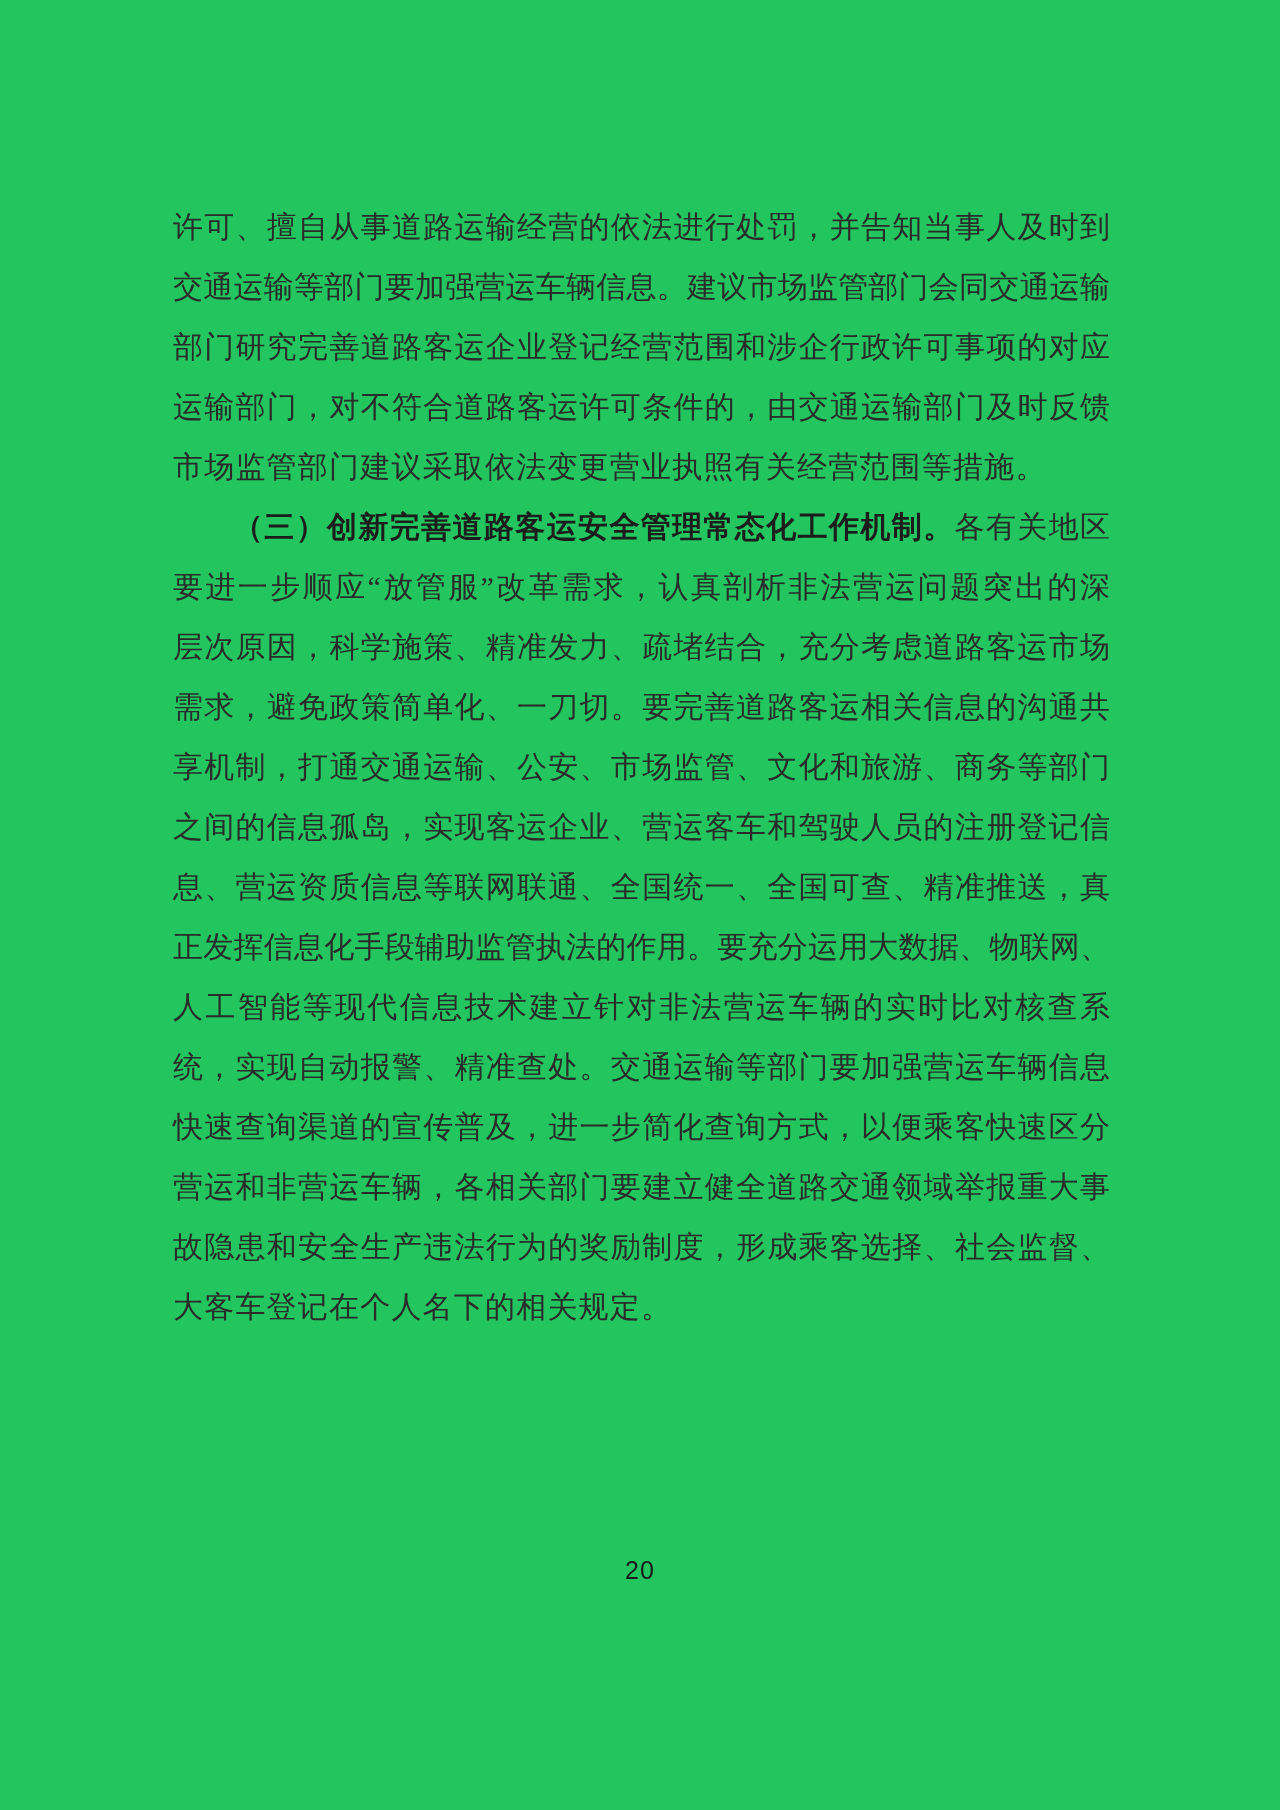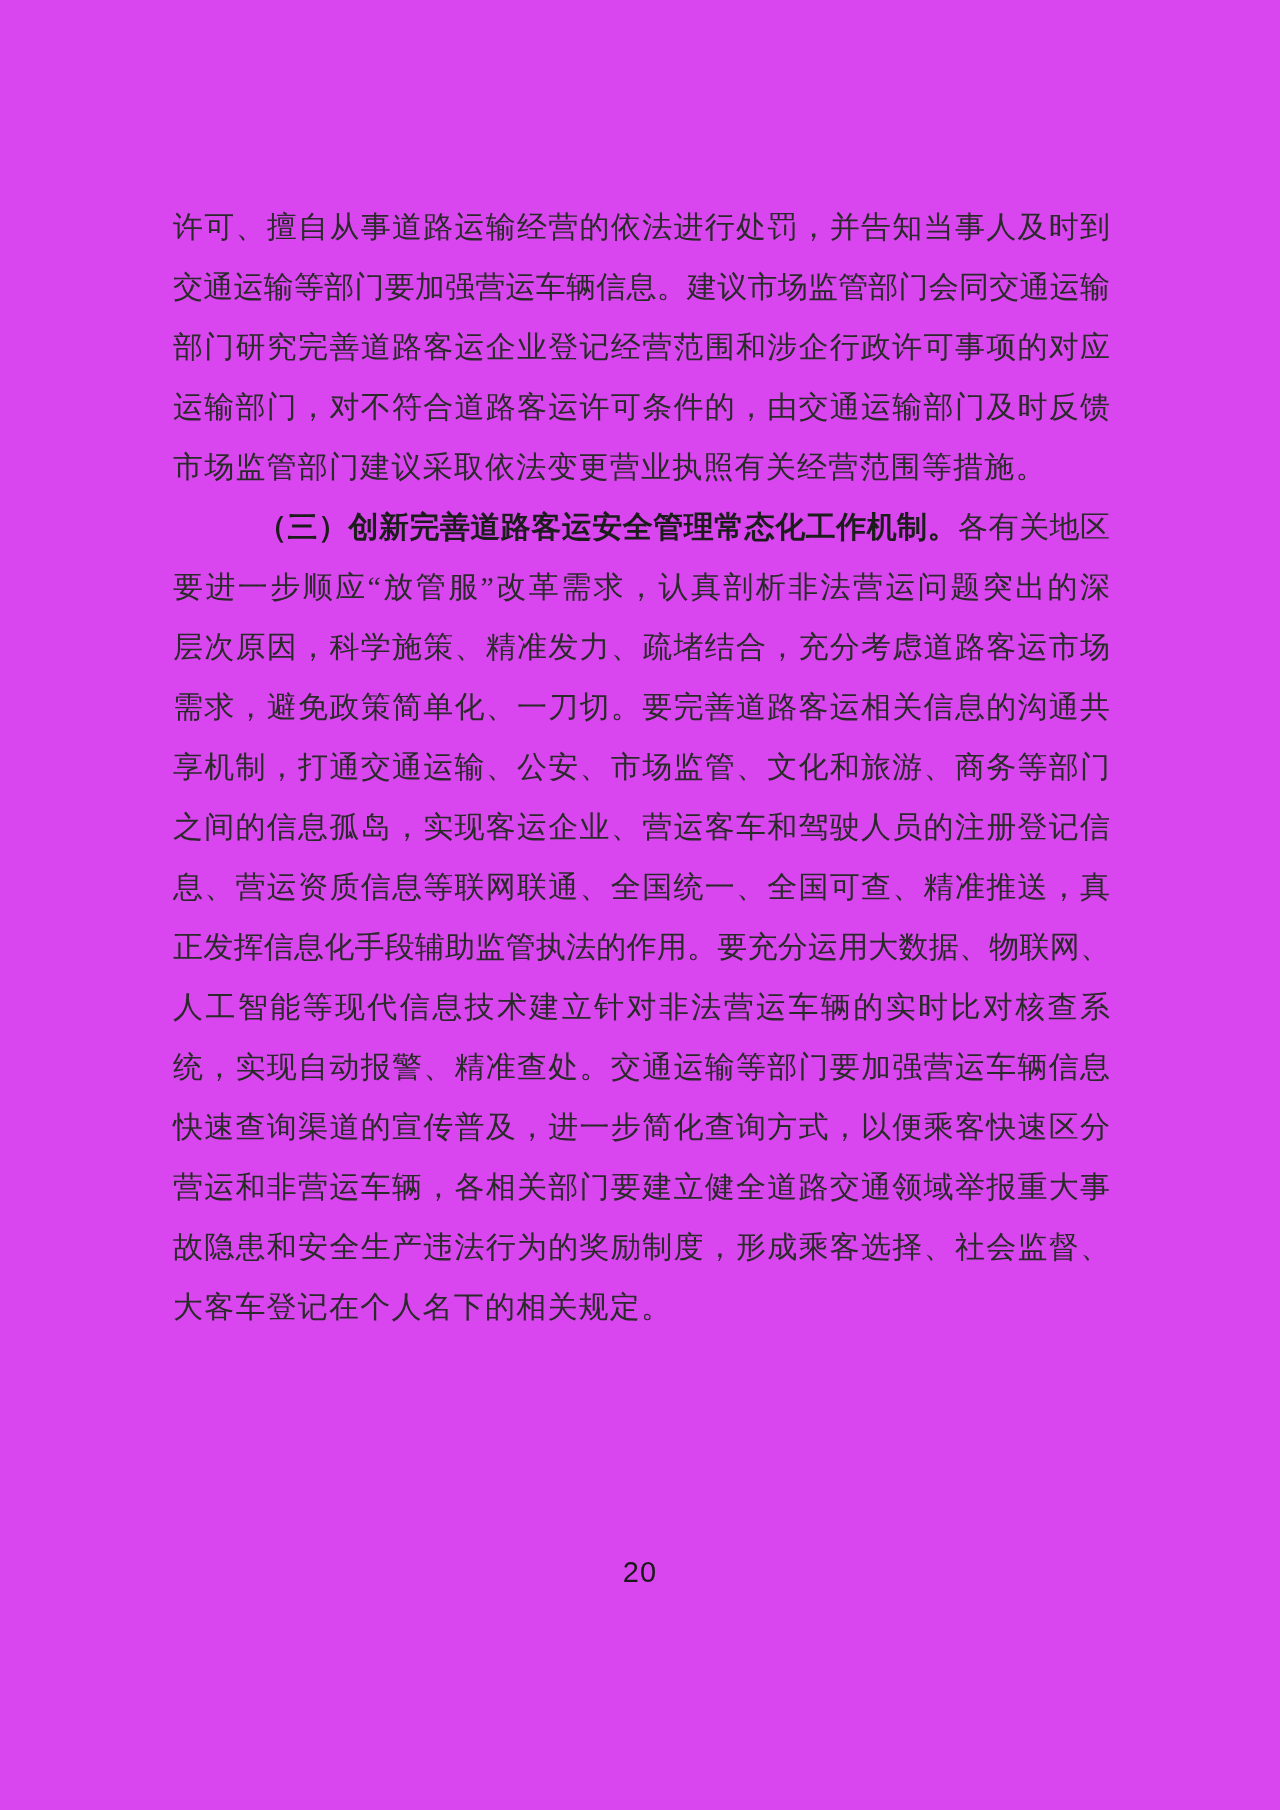--- a/index.html
+++ b/index.html
@@ -4,21 +4,21 @@
 <style>
   html, body {
     margin: 0;
     padding: 0;
     background: #ffffff;
   }
   .page {
     position: relative;
     width: 1280px;
     height: 1810px;
-    background: #d946ef;
+    background: #22c55e;
     overflow: hidden;
     font-family: "Liberation Serif", "DejaVu Serif", serif;
     color: #2a2a2a;
     text-decoration: underline;
   }
   .textblock {
     position: absolute;
     left: 173px;
     top: 197px;
     width: 937px;
@@ -35,29 +35,28 @@
   .line.para-end {
     text-align-last: left;
     letter-spacing: 1.2px;
   }
   .line.indent {
     text-indent: 60px;
   }
   .heading-bold {
     font-weight: bold;
     color: #1c1c1c;
-    margin-left: 24px;
   }
   .pagenum {
     position: absolute;
     top: 1556px;
     left: 0;
     width: 100%;
     text-align: center;
-    font-size: 29px;
+    font-size: 25px;
     letter-spacing: 1px;
     color: #1a1a1a;
     font-family: "Liberation Sans", "DejaVu Sans", sans-serif;
   }
 </style>
 </head>
 <body>
 
 <div class="page">
 

